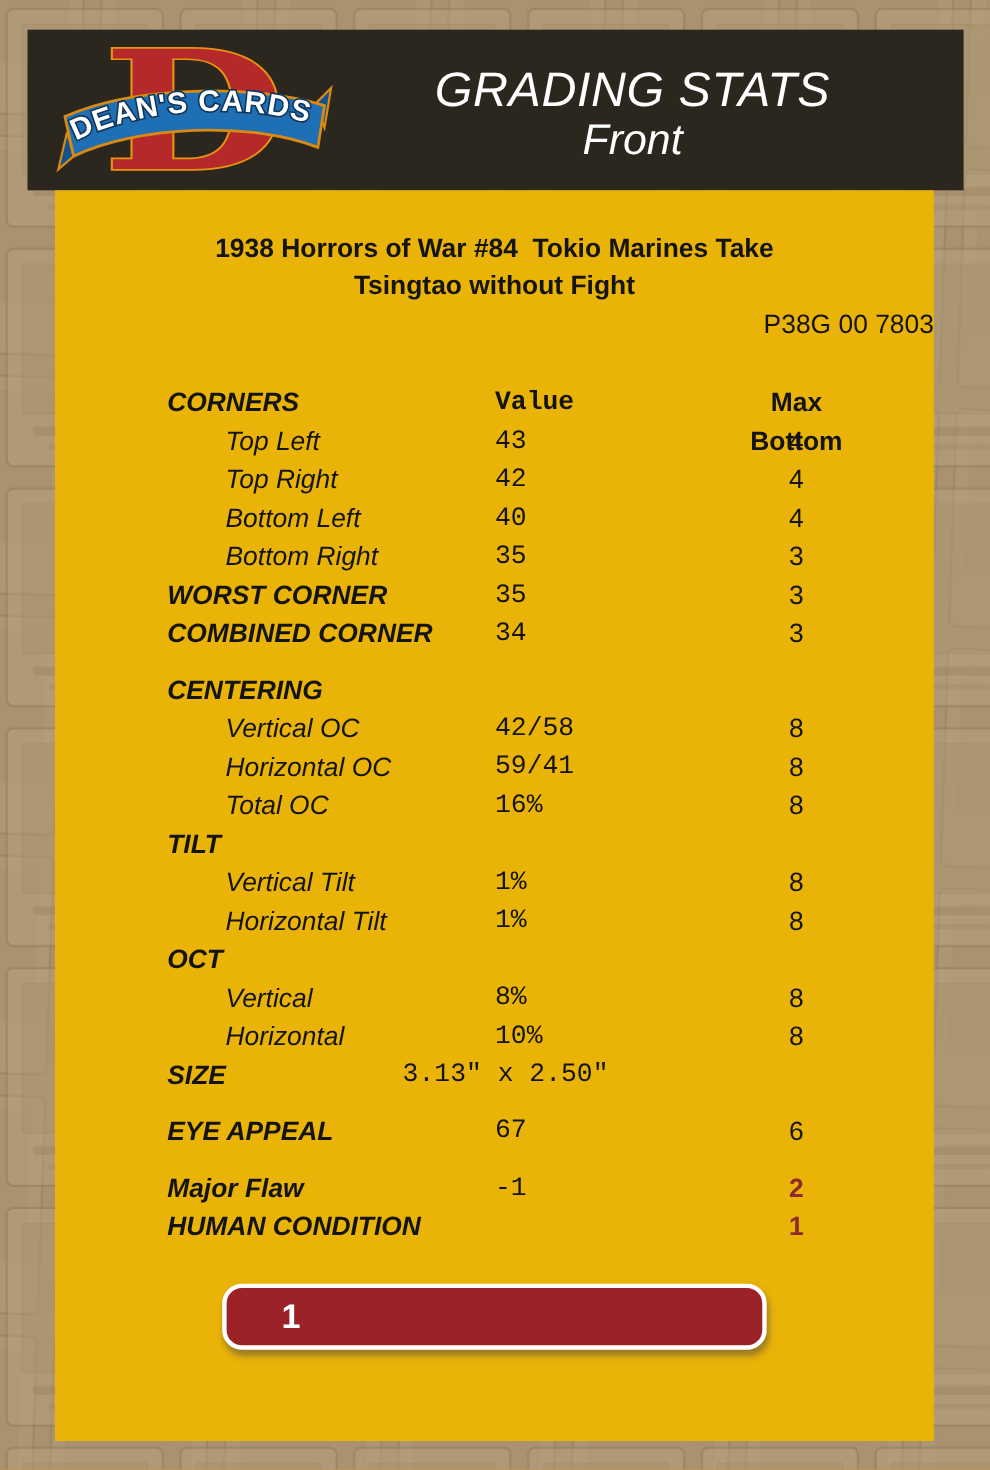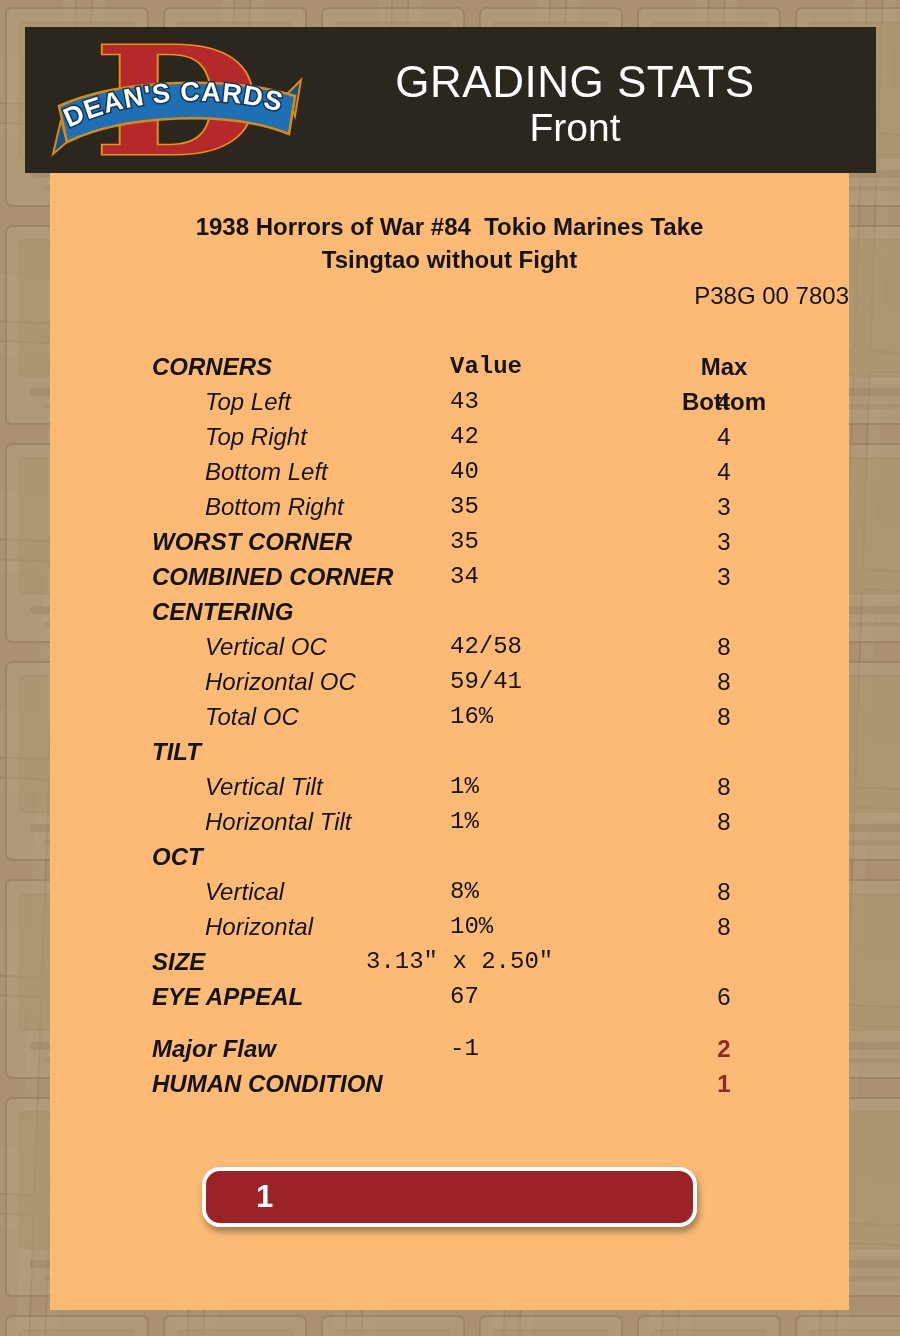--- a/index.html
+++ b/index.html
@@ -11,36 +11,36 @@
   #bg{position:absolute;left:0;top:0;width:900px;height:1336px;display:block;}
   .header-bar{
     position:absolute;left:25px;top:27px;width:851px;height:146px;
     background:#2b261e;display:flex;align-items:center;
   }
   .logo-wrap{position:absolute;left:26px;top:3px;width:252px;height:140px;}
   .logo-wrap svg{width:100%;height:100%;display:block;}
   .header-titles{
     position:absolute;left:260px;top:0;width:580px;height:146px;
     display:flex;flex-direction:column;justify-content:center;align-items:center;
-    color:#ffffff;gap:6px;padding-top:2px;
+    color:#ffffff;gap:6px;padding-top:2px;font-style:italic;
   }
   .header-title{font-size:44px;letter-spacing:0.5px;line-height:46px;}
   .header-subtitle{font-size:39px;line-height:34px;}
   .card{
     position:absolute;left:50px;top:173px;width:799px;height:1137px;
-    background:#fdba74;color:#141414;
+    background:#eab308;color:#141414;
   }
   .card-title{position:absolute;top:37px;left:0;width:100%;text-align:center;
     font-weight:bold;font-size:24px;line-height:33px;}
   .card-title-line{white-space:pre;}
   .card-code{position:absolute;top:108px;left:0;width:100%;text-align:right;
     font-size:24px;line-height:30px;}
   .stats-table{position:absolute;left:0;top:176px;width:100%;}
   .row{position:relative;height:35px;}
-  .row.gap16{}
+  .row.gap16{margin-top:16px;}
   .row.gap17{margin-top:17px;}
   .cell{position:absolute;top:0;height:35px;line-height:35px;font-size:24px;}
   .lbl{left:155px;font-style:italic;}
   .lbl.flush{left:102px;}
   .b{font-weight:bold;}
   .val{left:400px;width:206px;font-family:Liberation Mono, monospace;}
   .val.wide{left:316px;width:354px;}
   .max{left:609px;width:130px;text-align:center;}
   .redval{color:#8e2a2c;font-weight:bold;}
   .final-grade{

